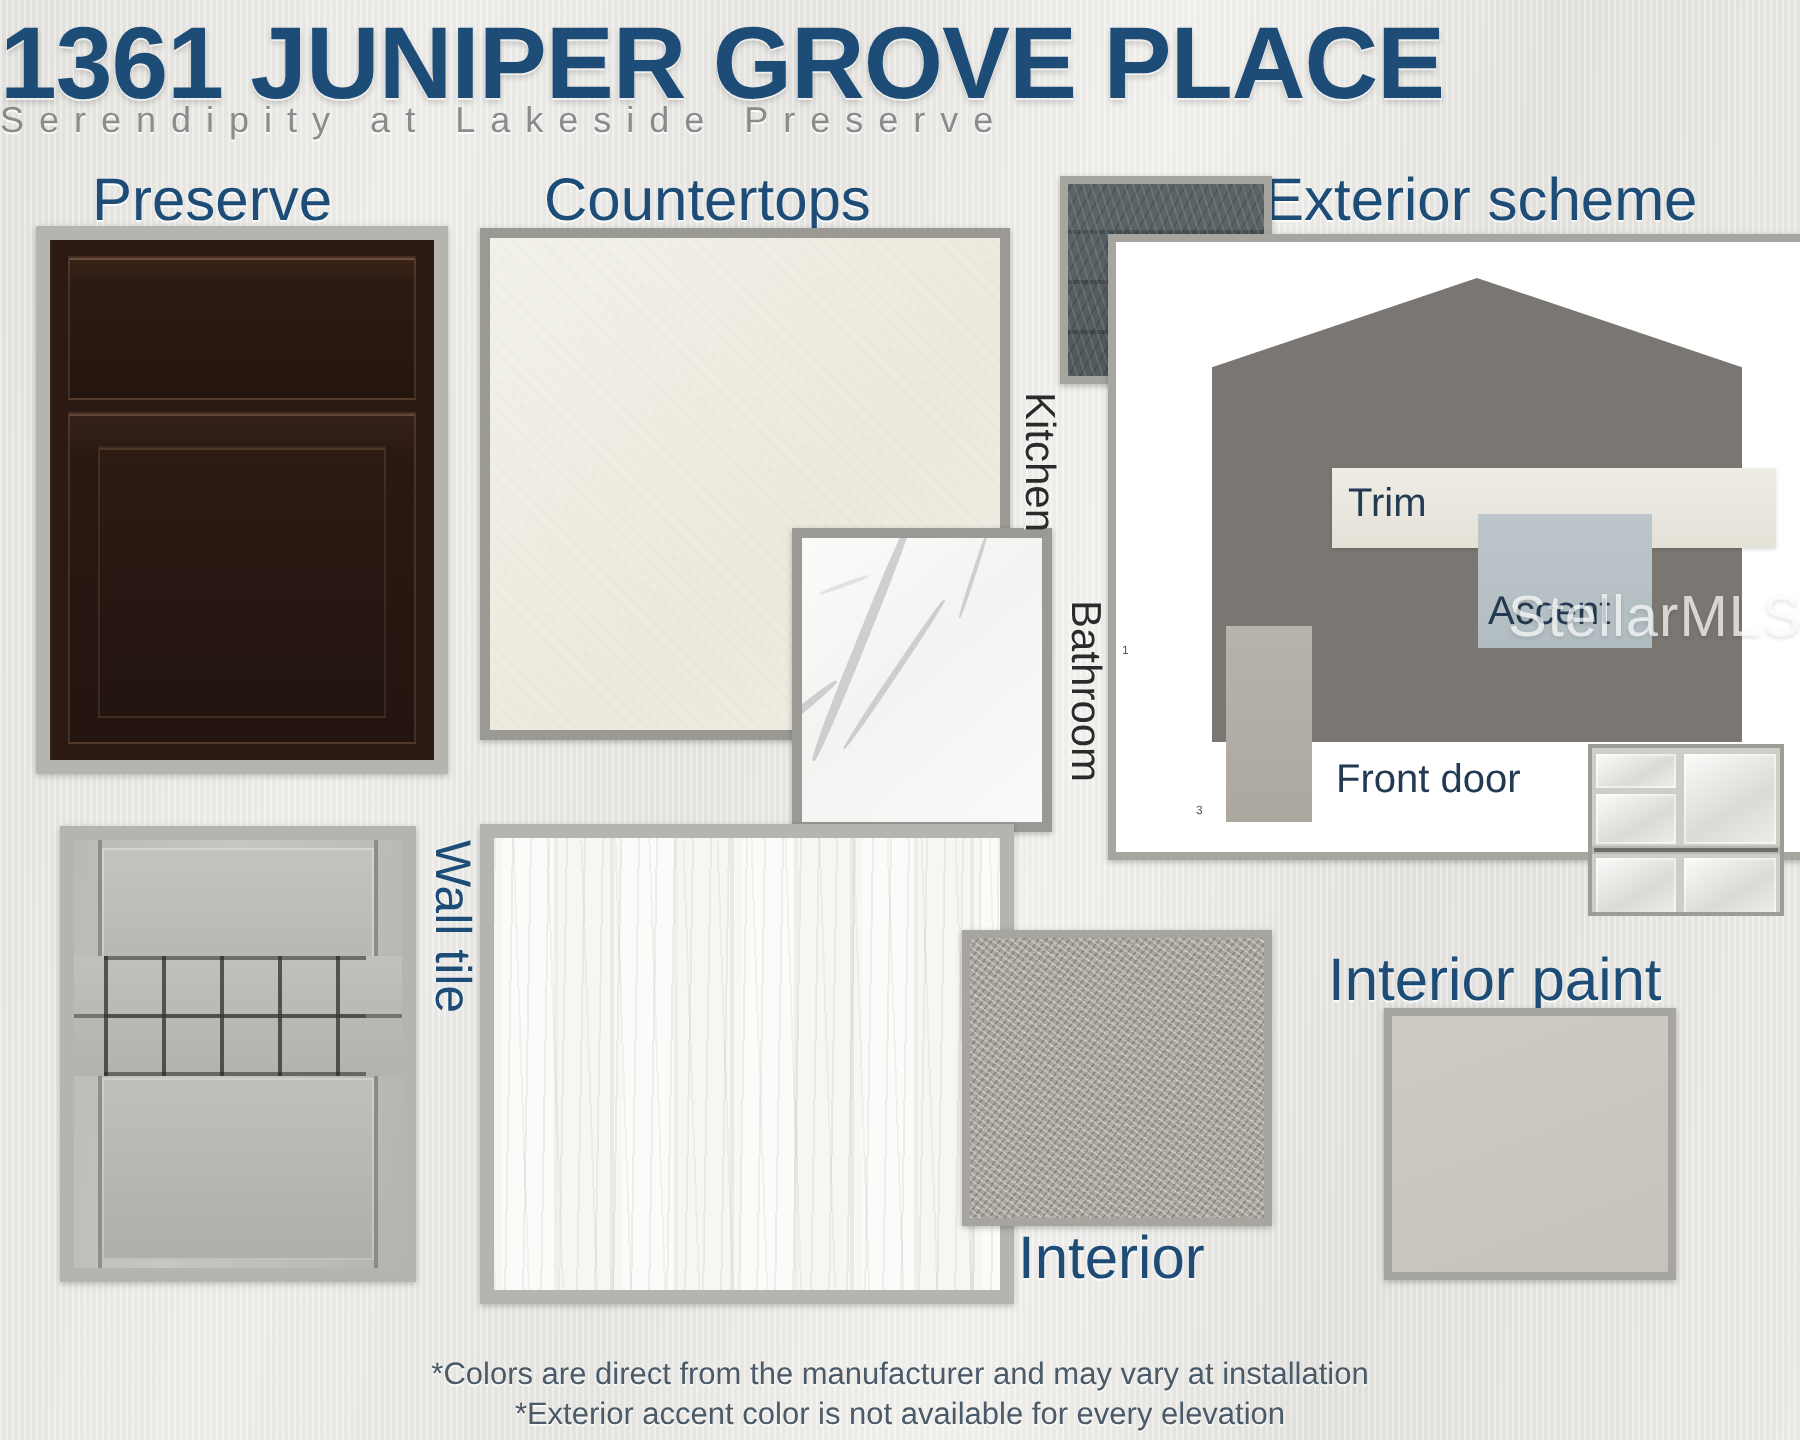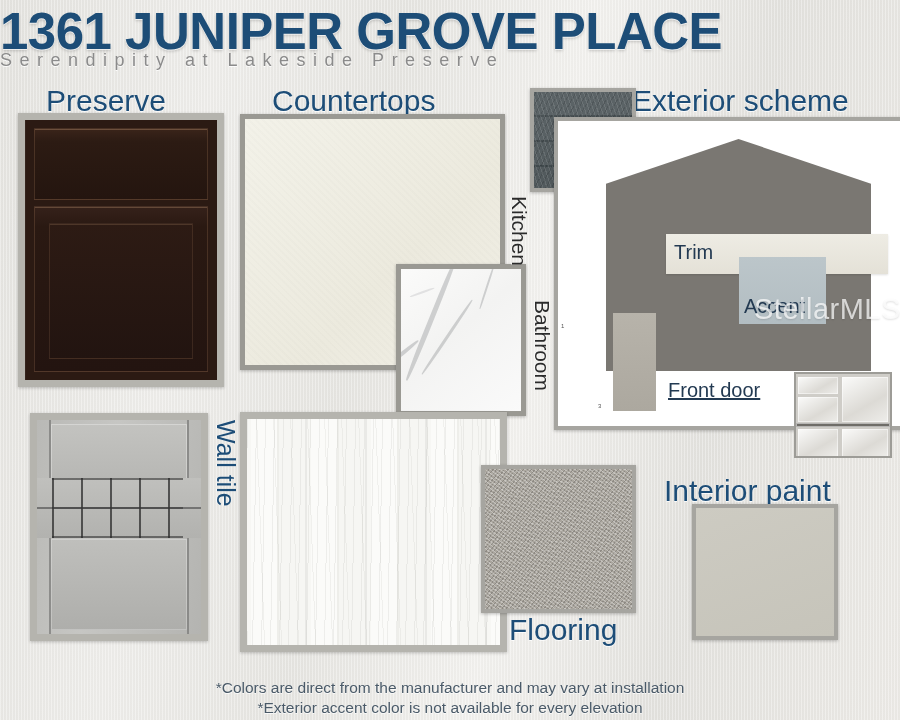--- a/index.html
+++ b/index.html
@@ -180,21 +180,21 @@
 
   <div class="sw frame-sm" id="exterior-panel">
     <div id="house-roof"></div>
     <div id="house-body"></div>
 
     <div id="trim-bar">
       <span class="inlbl" style="left:8px;top:7px;">Trim</span>
     </div>
 
     <div id="front-door-sw"></div>
-    <span class="inlbl" style="left:110px;top:258px;text-decoration:underline;">Front door</span>
+    <span class="inlbl" style="left:110px;top:258px;">Front door</span>
 
     <div id="accent-sw">
       <span class="inlbl" style="left:5px;top:38px;">Accent</span>
     </div>
 
     <div class="watermark">StellarMLS</div>
 
     <div id="stone-sw">
       <div class="stone" style="left:2px;top:3px;width:40px;height:17px;"></div>
       <div class="stone" style="left:2px;top:23px;width:40px;height:25px;"></div>
@@ -219,21 +219,21 @@
     <div class="wt-bot"></div>
   </div>
   <div class="vlabel blue" style="left:211px;top:420px;">Wall tile</div>
 
   <div class="sw frame" id="wood-sw">
     <div class="wood-grain"></div>
   </div>
   <div class="sw frame-sm" id="carpet-sw">
     <div class="carpet-noise"></div>
   </div>
-  <div class="hdr" style="left:509px;top:613px;">Flooring</div>
+  <div class="hdr" style="left:509px;top:613px;">Interior</div>
 
   <div class="hdr" style="left:664px;top:474px;">Interior paint</div>
   <div class="sw frame-sm" id="paint-sw"></div>
 
   <div class="footer">
     <div>*Colors are direct from the manufacturer and may vary at installation</div>
     <div>*Exterior accent color is not available for every elevation</div>
   </div>
 
 </div>

